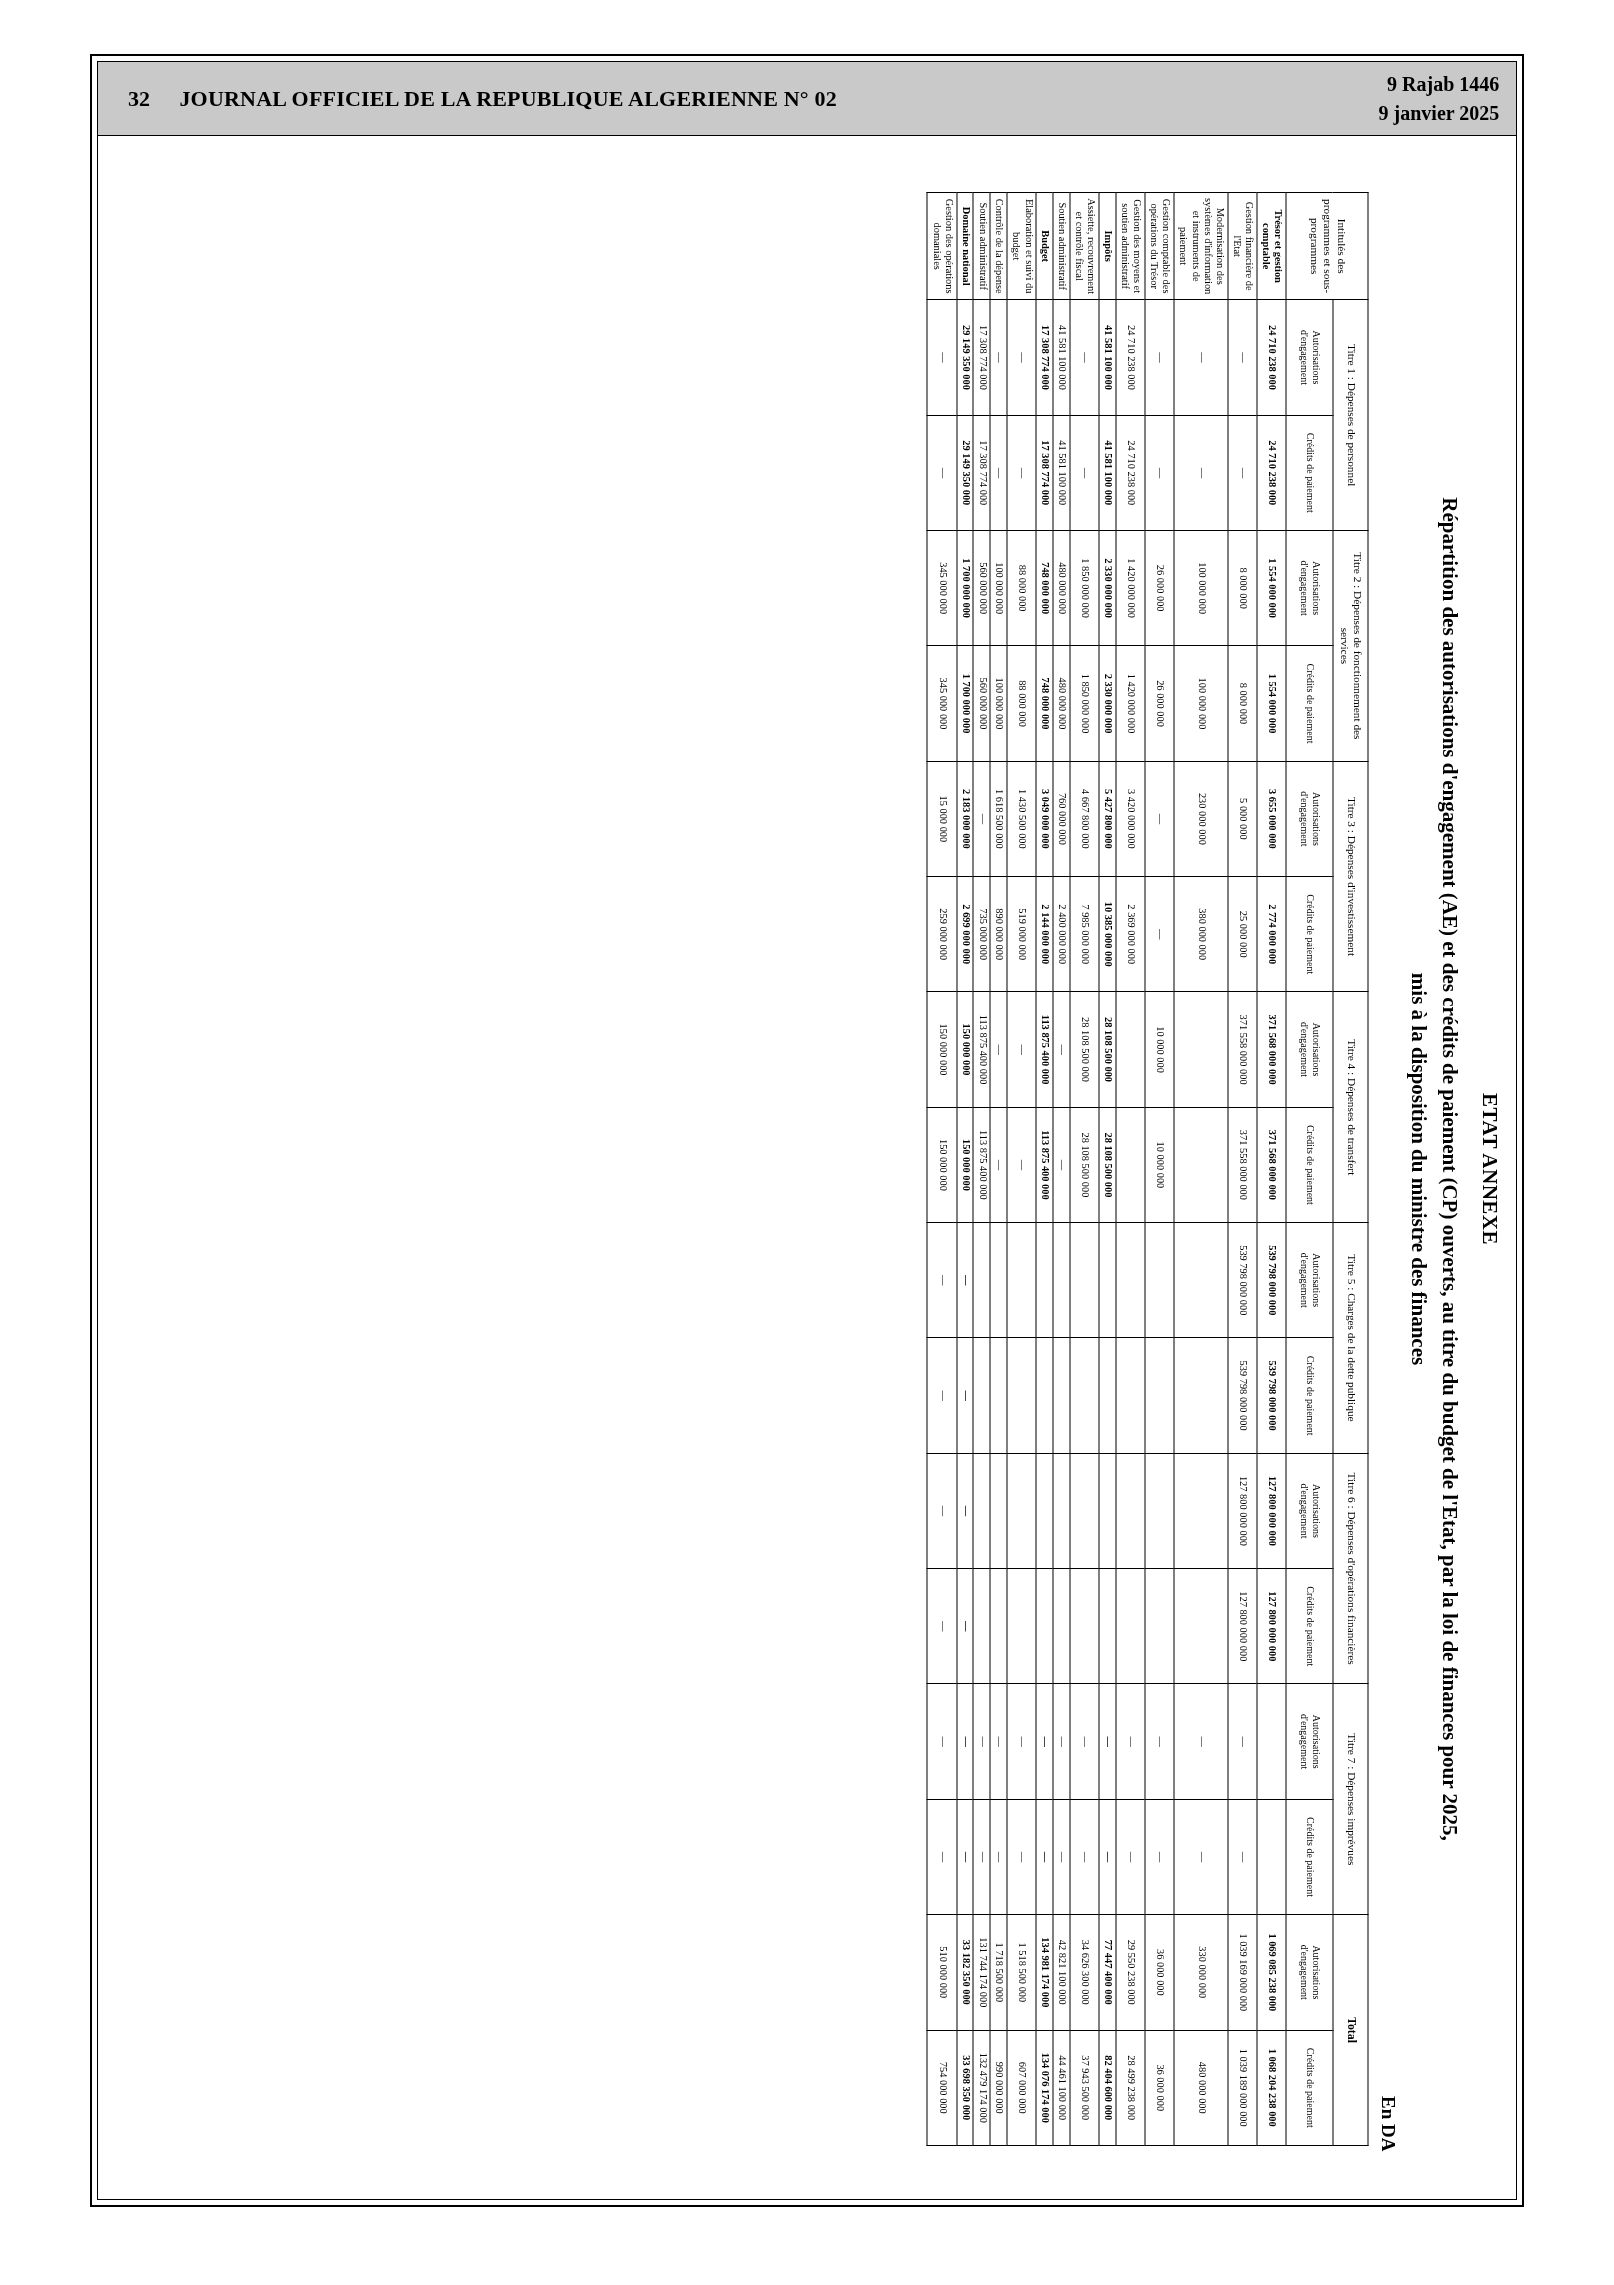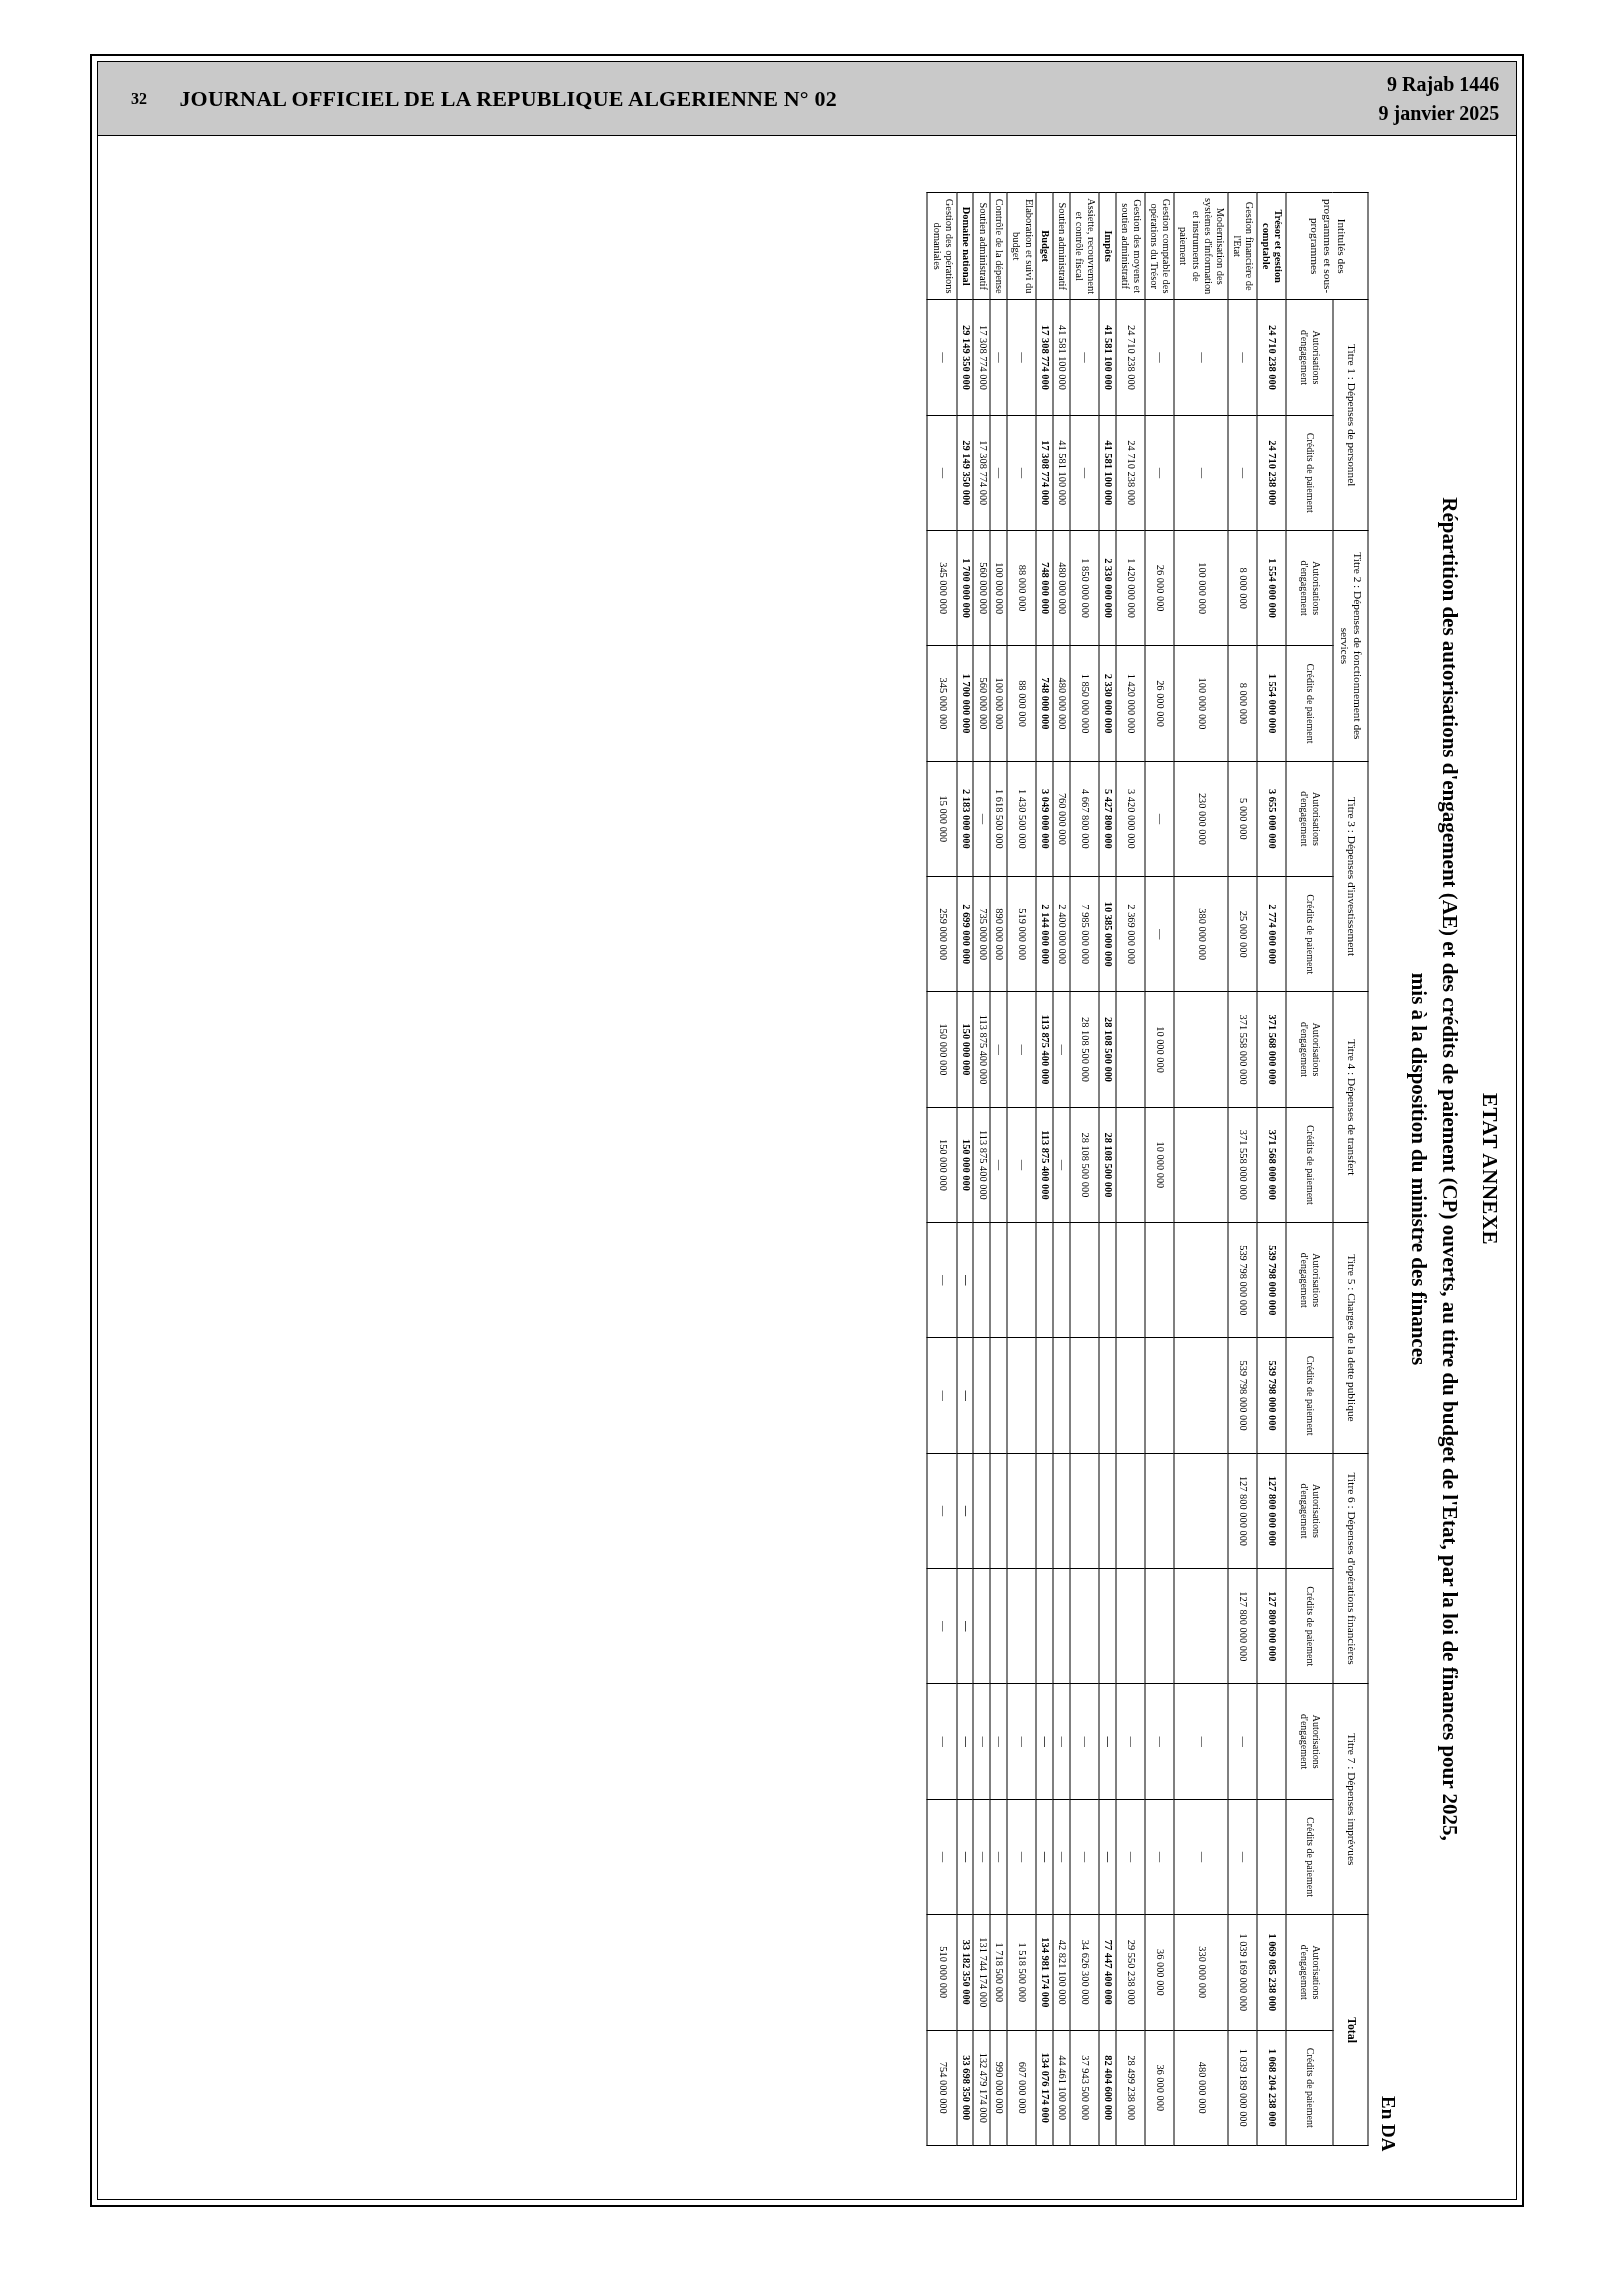--- a/index.html
+++ b/index.html
@@ -42,21 +42,21 @@
     width: 100%;
     height: 74px;
     background: #c9c9c9;
     border-bottom: 0.9px solid #000;
     box-sizing: border-box;
     display: flex;
     align-items: center;
   }
   .hdr-page-no {
     font-weight: bold;
-    font-size: 16px;
+    font-size: 22px;
     width: 81px;
     text-align: center;
     flex: none;
   }
   .hdr-title {
     flex: 1;
     text-align: left;
     font-weight: bold;
     font-size: 22px;
     letter-spacing: 0.2px;

